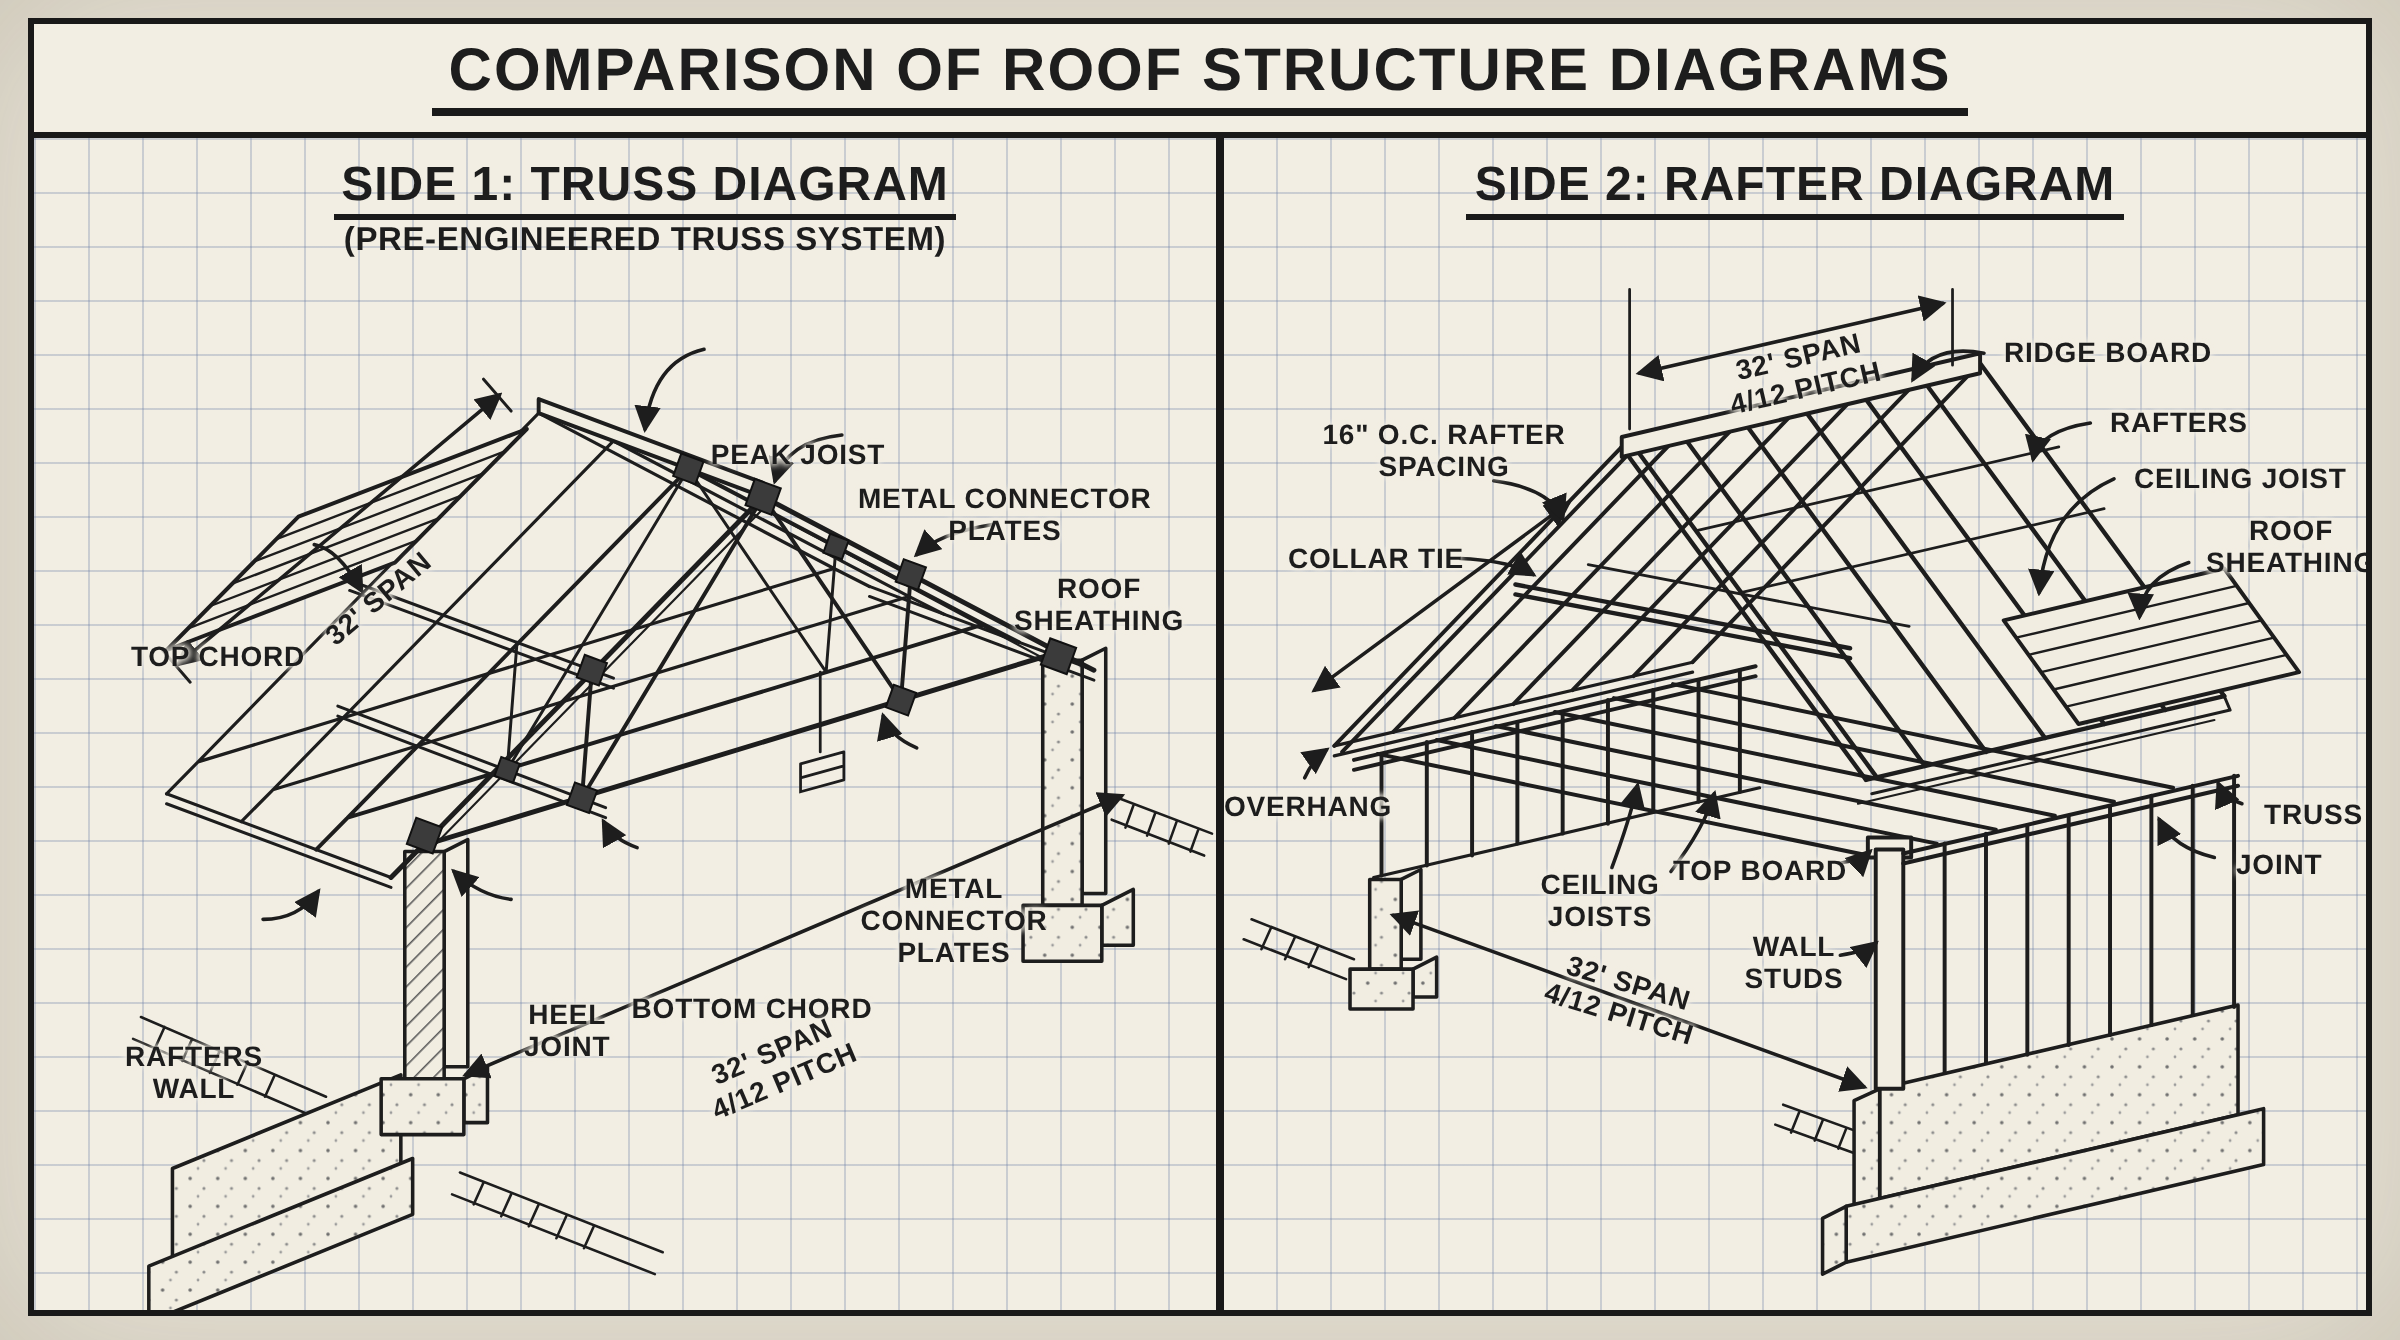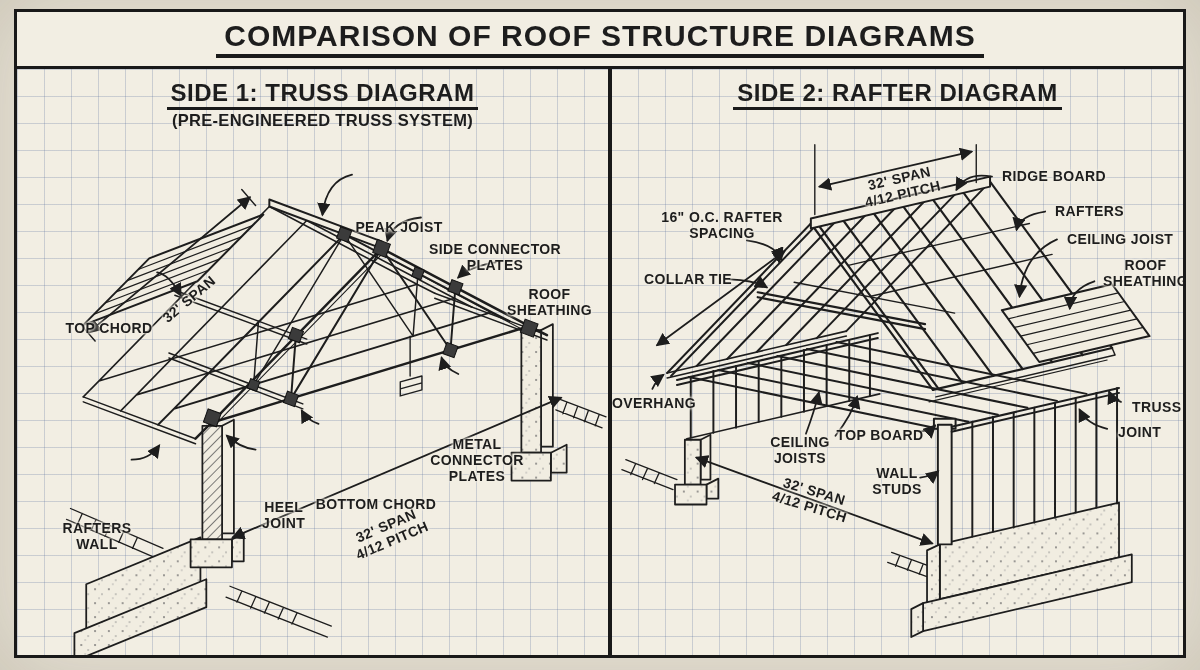--- a/index.html
+++ b/index.html
@@ -162,21 +162,21 @@
         <path d="M286,356 Q274,352 269,343" marker-end="url(#ahL)"></path>
         <path d="M428,306 Q414,300 411,290" marker-end="url(#ahL)"></path>
       </g>
       <g stroke="#1d1d1d" fill="none" stroke-width="1.4" stroke-linecap="round">
         <path d="M379,268 L379,308"></path>
         <path d="M369,314 L391,308 M369,314 L369,328 L391,322 M391,308 L391,322 M369,321 L391,315"></path>
       </g>
     </svg>
 
     <div class="lbl" style="left:362px;top:158px">PEAK JOIST</div>
-    <div class="lbl la" style="left:392px;top:188px">SIDE CONNECTOR
+    <div class="lbl la" style="left:392px;top:188px">METAL CONNECTOR
 PLATES</div>
     <div class="lbl la" style="left:470px;top:233px">ROOF
 SHEATHING</div>
     <div class="lbl" style="left:72px;top:259px">TOP CHORD</div>
     <div class="lbl" style="left:152px;top:230px;transform:translate(-50%,-50%) rotate(-40deg)">32' SPAN</div>
     <div class="lbl" style="left:60px;top:467px">RAFTERS
 WALL</div>
     <div class="lbl la" style="left:225px;top:446px">HEEL
 JOINT</div>
     <div class="lbl" style="left:339px;top:435px">BOTTOM CHORD</div>

